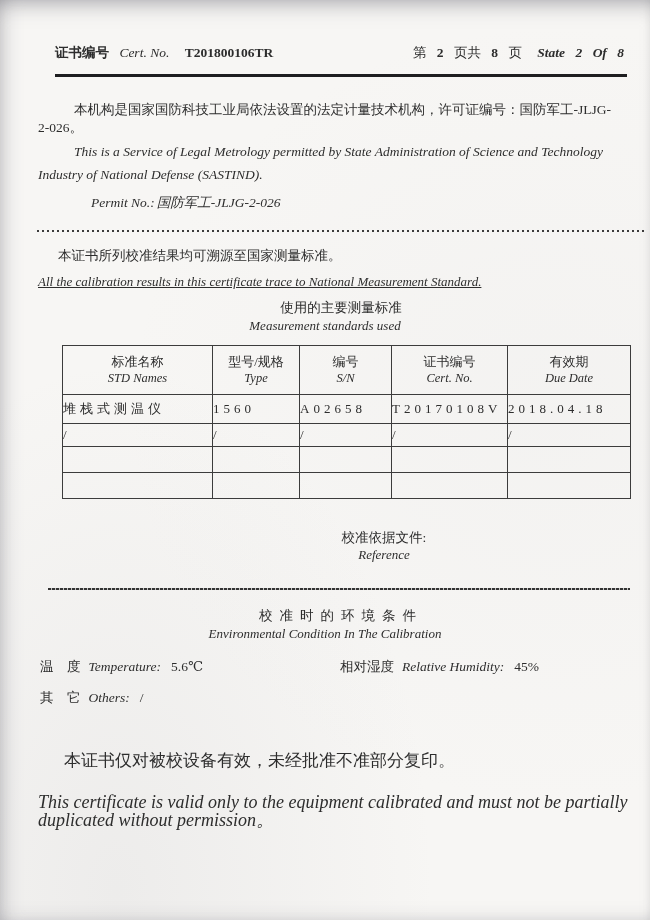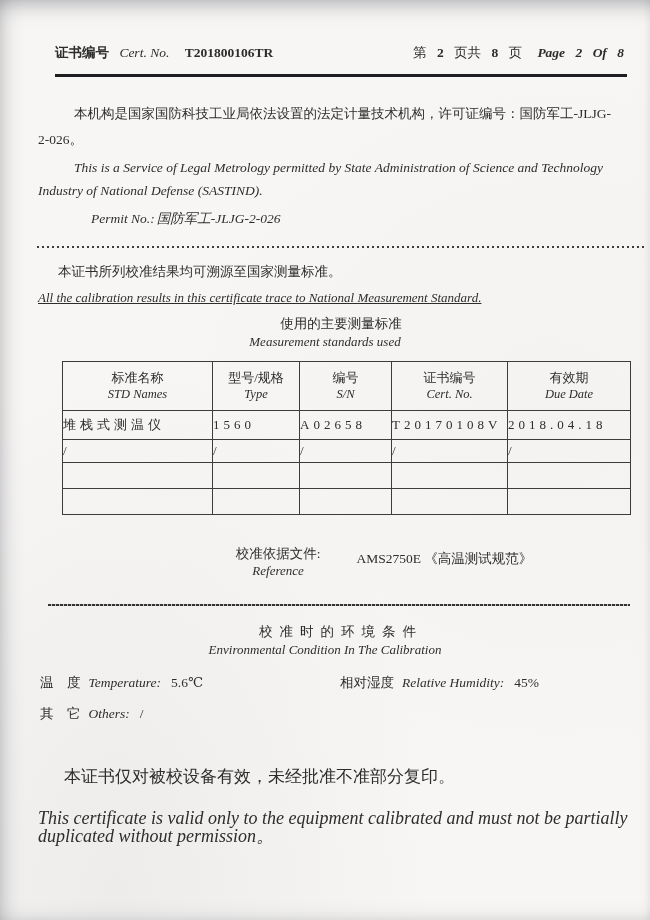--- a/index.html
+++ b/index.html
@@ -25,21 +25,21 @@
   
   .hdr{display:flex;justify-content:space-between;align-items:baseline;
        padding:44px 26px 0 55px;font-size:13.5px;}
   .hdr .seg{white-space:nowrap;}
   .hdr .gap{margin-left:7px;}
   .hdr .gap-lg{margin-left:12px;}
   .rule-thick{height:3px;background:#1e1e20;margin:12px 23px 0 55px;}
 
   
   .auth{margin:24px 28px 0 38px;font-size:13.5px;}
-  .auth .zh-line{text-indent:36px;line-height:26px;}
+  .auth .zh-line{text-indent:36px;line-height:18px;}
   .auth .en-line{line-height:22.5px;margin-top:4px;text-indent:36px;}
   .auth .permit{margin-top:6px;margin-left:53px;line-height:22px;}
   .permit-val{font-style:italic;margin-left:2px;}
 
   .rule-dotted{height:3px;margin:15px 6px 0 37px;
     background:repeating-linear-gradient(to right,#3b3b3b 0 2px,transparent 2px 5px);
     background-size:100% 2px;background-repeat:no-repeat;background-position:left center;}
   .rule-dashed{height:2px;margin:25px 20px 0 48px;
     background:repeating-linear-gradient(to right,#333 0 3px,rgba(51,51,51,.25) 3px 4px);
     background-size:100% 2px;background-repeat:no-repeat;background-position:left center;}
@@ -91,21 +91,21 @@
       <span class="zh b">证书编号</span>
       <span class="en gap">Cert. No.</span>
       <span class="b gap-lg">T201800106TR</span>
     </div>
     <div class="seg">
       <span class="zh">第</span>
       <span class="b gap">2</span>
       <span class="zh gap">页共</span>
       <span class="b gap">8</span>
       <span class="zh gap">页</span>
-      <span class="en b gap-lg">Page</span>
+      <span class="en b gap-lg">State</span>
       <span class="en b gap">2</span>
       <span class="en b gap">Of</span>
       <span class="en b gap">8</span>
     </div>
   </div>
   <div class="rule-thick"></div>
 
   <div class="auth">
     <p class="zh-line">本机构是国家国防科技工业局依法设置的法定计量技术机构，许可证编号：国防军工-JLJG-2-026。</p>
     <p class="en en-line">This is a Service of Legal Metrology permitted by State Administration of Science and Technology Industry of National Defense (SASTIND).</p>
@@ -171,21 +171,20 @@
         <td></td>
       </tr>
     </tbody>
   </table>
 
   <div class="ref-row">
     <div class="ref-label">
       <span class="zh">校准依据文件:</span>
       <span class="en">Reference</span>
     </div>
-    <div class="ref-value">AMS2750E 《高温测试规范》</div>
   </div>
 
   <div class="rule-dashed"></div>
 
   <div class="center-head env-head">
     <div class="zh">校准时的环境条件</div>
     <div class="en">Environmental Condition In The Calibration</div>
   </div>
 
   <div class="env-row">

